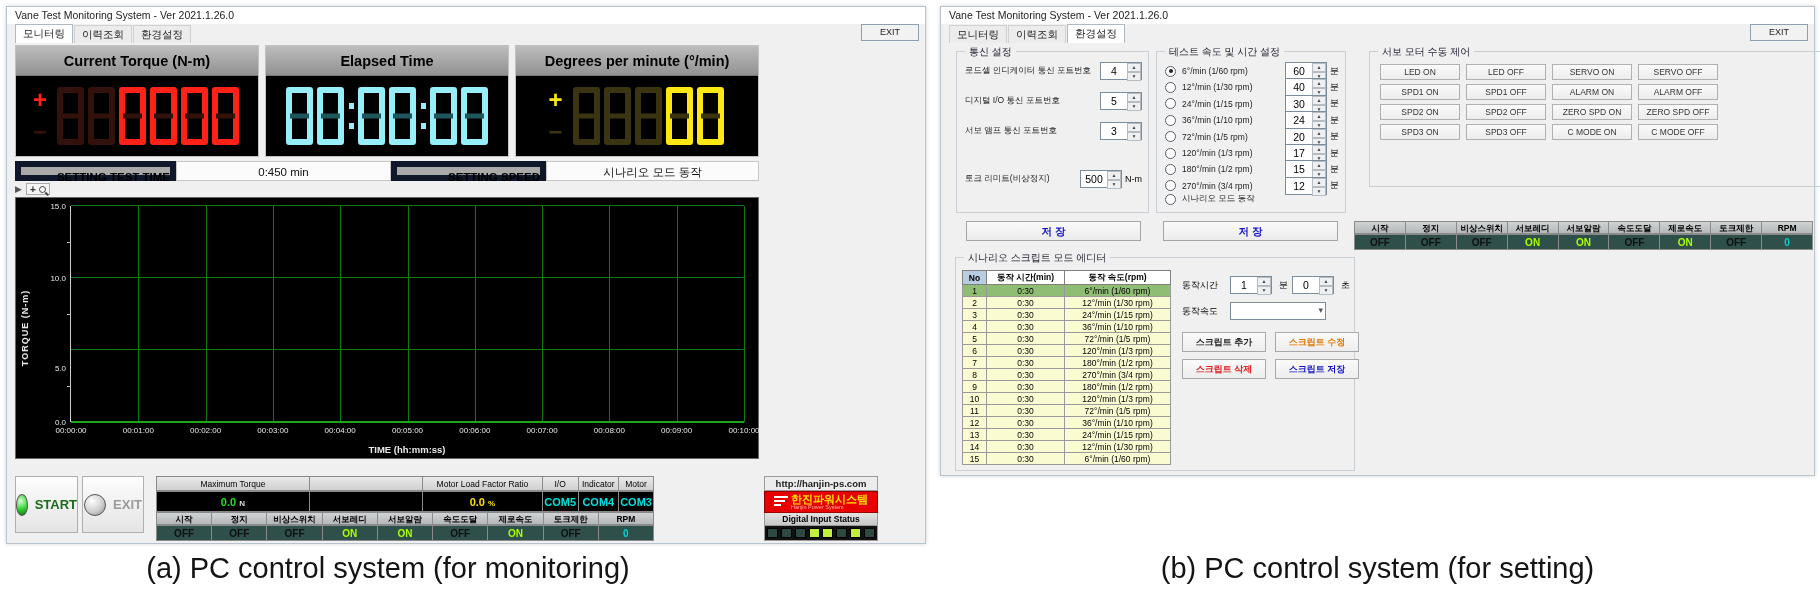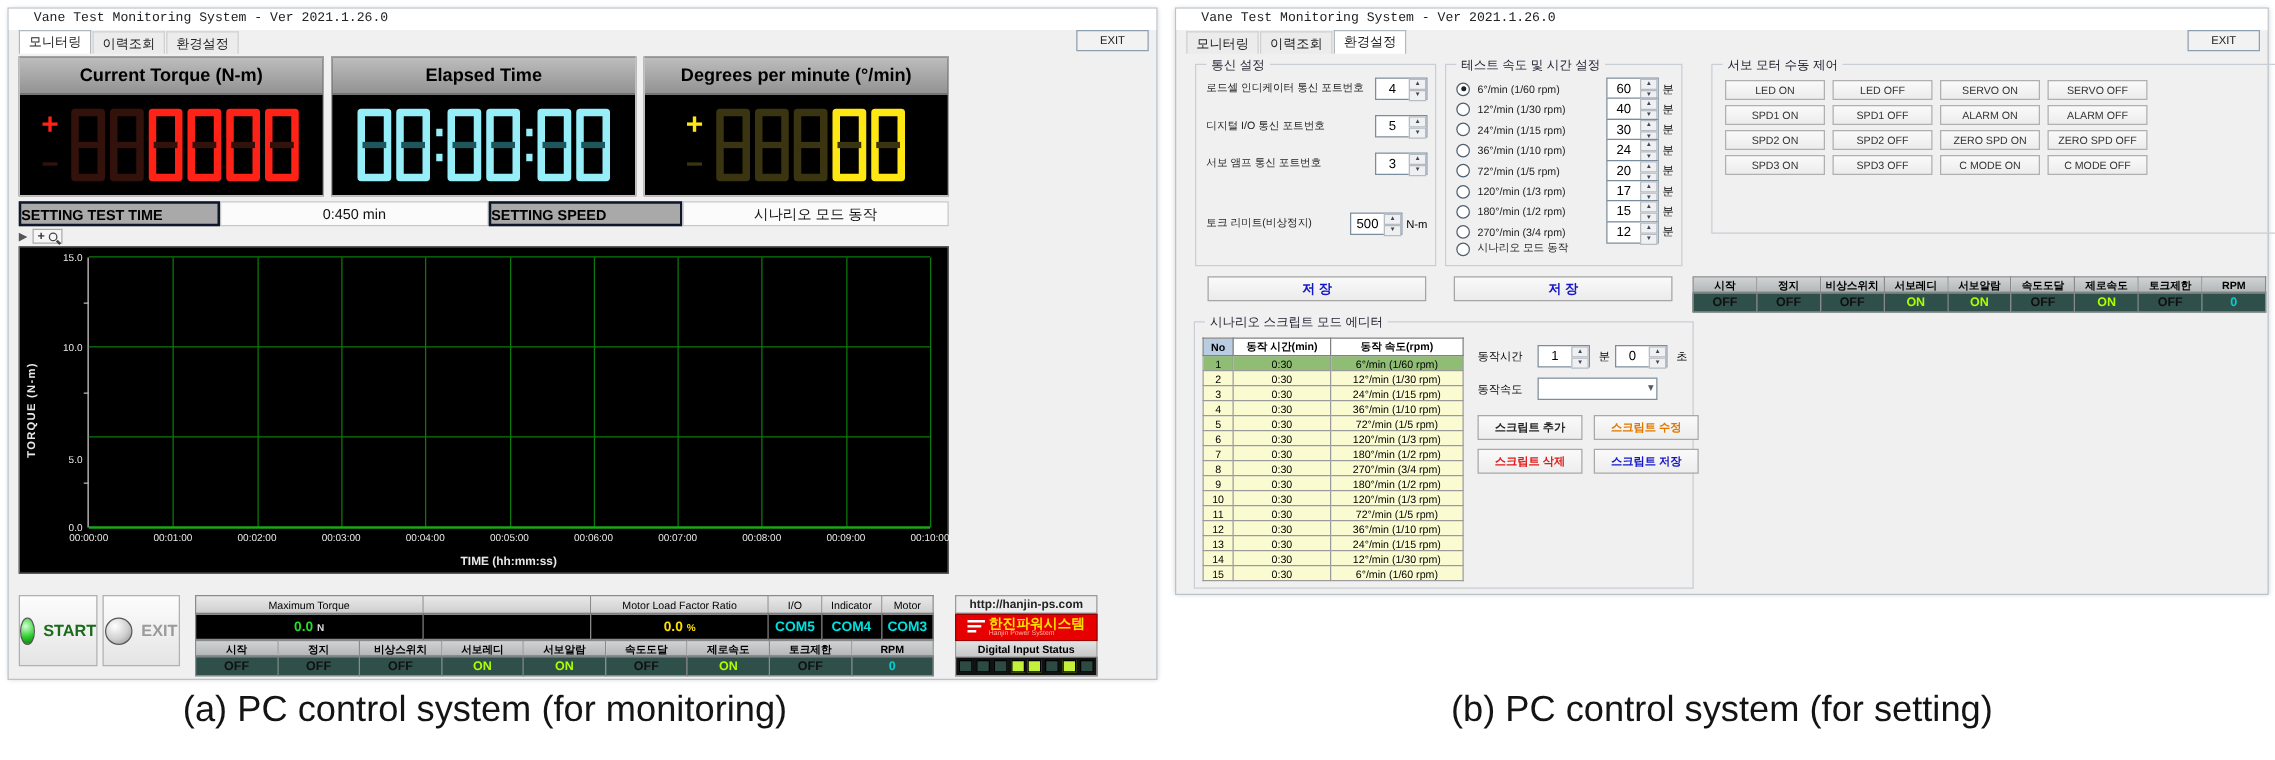--- a/index.html
+++ b/index.html
@@ -4,21 +4,21 @@
 <style>
   * { box-sizing: border-box; margin:0; padding:0; }
   html,body { background:#ffffff; }
   .page { position:relative; width:1820px; height:608px; background:#fff;
           font-family:"Liberation Sans", sans-serif; overflow:hidden; }
 
   
   .win { position:absolute; background:#f0f0f0; border:1px solid #b9c3cc;
          box-shadow:0 0 4px rgba(0,0,0,.18); }
   .titlebar { position:absolute; left:0; top:0; right:0; height:17px; background:#ffffff;
-              font-size:10.5px; color:#222; padding:2px 0 0 20px;font-family:Liberation Mono, monospace; }
+              font-size:10.5px; color:#222; padding:2px 0 0 8px; }
   .exitbtn { position:absolute; top:17px; width:58px; height:17px; background:#f2f2f2;
              border:1px solid #8ea0b0; font-size:9px; text-align:center; line-height:15px; color:#222; }
   .tabrow { position:absolute; left:8px; top:18px; height:18px; display:flex; }
   .tab { font-size:10.5px; padding:2px 7px 0 7px; border:1px solid #d0d0d0; border-bottom:none;
          background:#ececec; color:#222; margin-right:1px; height:18px; }
   .tab.active { background:#ffffff; border-color:#b0b8c0; position:relative; top:-1px; height:19px; }
 
   
   .displays { position:absolute; left:8px; top:38px; width:744px; height:112px; display:flex; gap:6px; }
   .panel { flex:1; border:1px solid #c2c2c2; background:#0c0c0c; display:flex; flex-direction:column; }
@@ -27,22 +27,22 @@
   .seg-body { flex:1; background:#000; display:flex; align-items:center; justify-content:center; padding:4px 6px; }
   .signs { display:flex; flex-direction:column; justify-content:space-between; height:56px; width:22px;
            font-weight:bold; font-size:24px; line-height:24px; text-align:left; }
   .sd { width:27px; height:58px; border:6px solid; border-radius:3px; position:relative; margin:0 2px; }
   .sd .m { position:absolute; left:-2px; right:-2px; top:50%; height:5px; transform:translateY(-50%); }
   .colon { width:10px; height:58px; display:flex; flex-direction:column; justify-content:center; gap:14px; align-items:center; }
   .colon i { width:5px; height:6px; display:block; }
 
   
   .setbar { position:absolute; left:8px; top:154px; height:20px; display:flex; width:744px; }
-  .setbar .g { background:#a9a9a9; color:#000; font-weight:bold; font-size:11.5px; text-align:left;
-               line-height:20px; border:2px solid #0f172a; }
+  .setbar .g { background:#a9a9a9; color:#000; font-weight:bold; font-size:11.5px; text-align:right;
+               line-height:20px; border:6px solid #0f172a; }
   .setbar .w { background:#fbfbfb; color:#111; font-size:11.5px; text-align:center; line-height:20px;
                border:1px solid #c6c6c6; }
 
   
   .ctools { position:absolute; left:8px; top:176px; height:12px; display:flex; align-items:center; gap:4px;
             font-size:9px; color:#555; }
   .ctools .tbox { border:1px solid #aaa; background:#f6f6f6; display:flex; gap:3px; padding:0 3px; height:12px; align-items:center; }
   .mag { width:7px; height:7px; border:1.5px solid #444; border-radius:50%; position:relative; display:inline-block; }
   .mag::after { content:""; position:absolute; width:4px; height:1.5px; background:#444; left:5px; top:6px; transform:rotate(45deg); }
   .chart { position:absolute; left:8px; top:190px; width:744px; height:262px; background:#000; border:1px solid #666; }
@@ -58,21 +58,21 @@
           writing-mode:vertical-rl; color:#e8e8e8; font-size:9px; font-weight:bold; letter-spacing:1px; }
   .xlab { position:absolute; left:54px; right:14px; bottom:3px; text-align:center; color:#e8e8e8; font-size:9.5px; font-weight:bold; }
 
   
   .bigbtn { position:absolute; top:469px; height:57px; border:1px solid #b0b0b0;
             background:linear-gradient(#fdfdfd,#e4e4e4); display:flex; align-items:center; justify-content:center; gap:7px; }
   .led { width:22px; height:22px; border-radius:50%; border:1px solid #555; }
   .led.green { background:radial-gradient(circle at 35% 30%, #d2ffd2, #30d030 55%, #0a7a0a); }
   .led.gray  { background:radial-gradient(circle at 35% 30%, #ffffff, #cfcfcf 55%, #8d8d8d); }
   .bigbtn .t { font-weight:bold; font-size:13px; }
-  .metrics { position:absolute; left:137px; top:469px; width:603px;padding-left:12px; }
+  .metrics { position:absolute; left:137px; top:469px; width:510px;padding-left:12px; }
   .mrow { display:flex; }
   .mcell { border:1px solid #8a8a8a; border-left-width:0; font-size:8.5px; text-align:center; overflow:hidden; white-space:nowrap; }
   .mcell.first { border-left-width:1px; }
   .mh { background:linear-gradient(#e9e9e9,#cfcfcf); color:#000; height:15px; line-height:14px; }
   .mv { background:#000; height:21px; line-height:20px; font-weight:bold; font-size:11px; }
   .sh { background:linear-gradient(#cfd3d3,#b4b8b8); color:#000; height:13px; line-height:12px; font-size:8.5px; font-weight:bold; }
   .sv { background:#2e4f4a; height:16px; line-height:15px; font-size:10px; font-weight:bold; color:#101010; }
   .sv.on { color:#aaff00; } .sv.num { color:#00d2d2; }
   .info { position:absolute; left:757px; top:469px; width:114px; }
   .web { height:15px; background:#ececec; border:1px solid #9a9a9a; font-size:9.5px; font-weight:bold;

